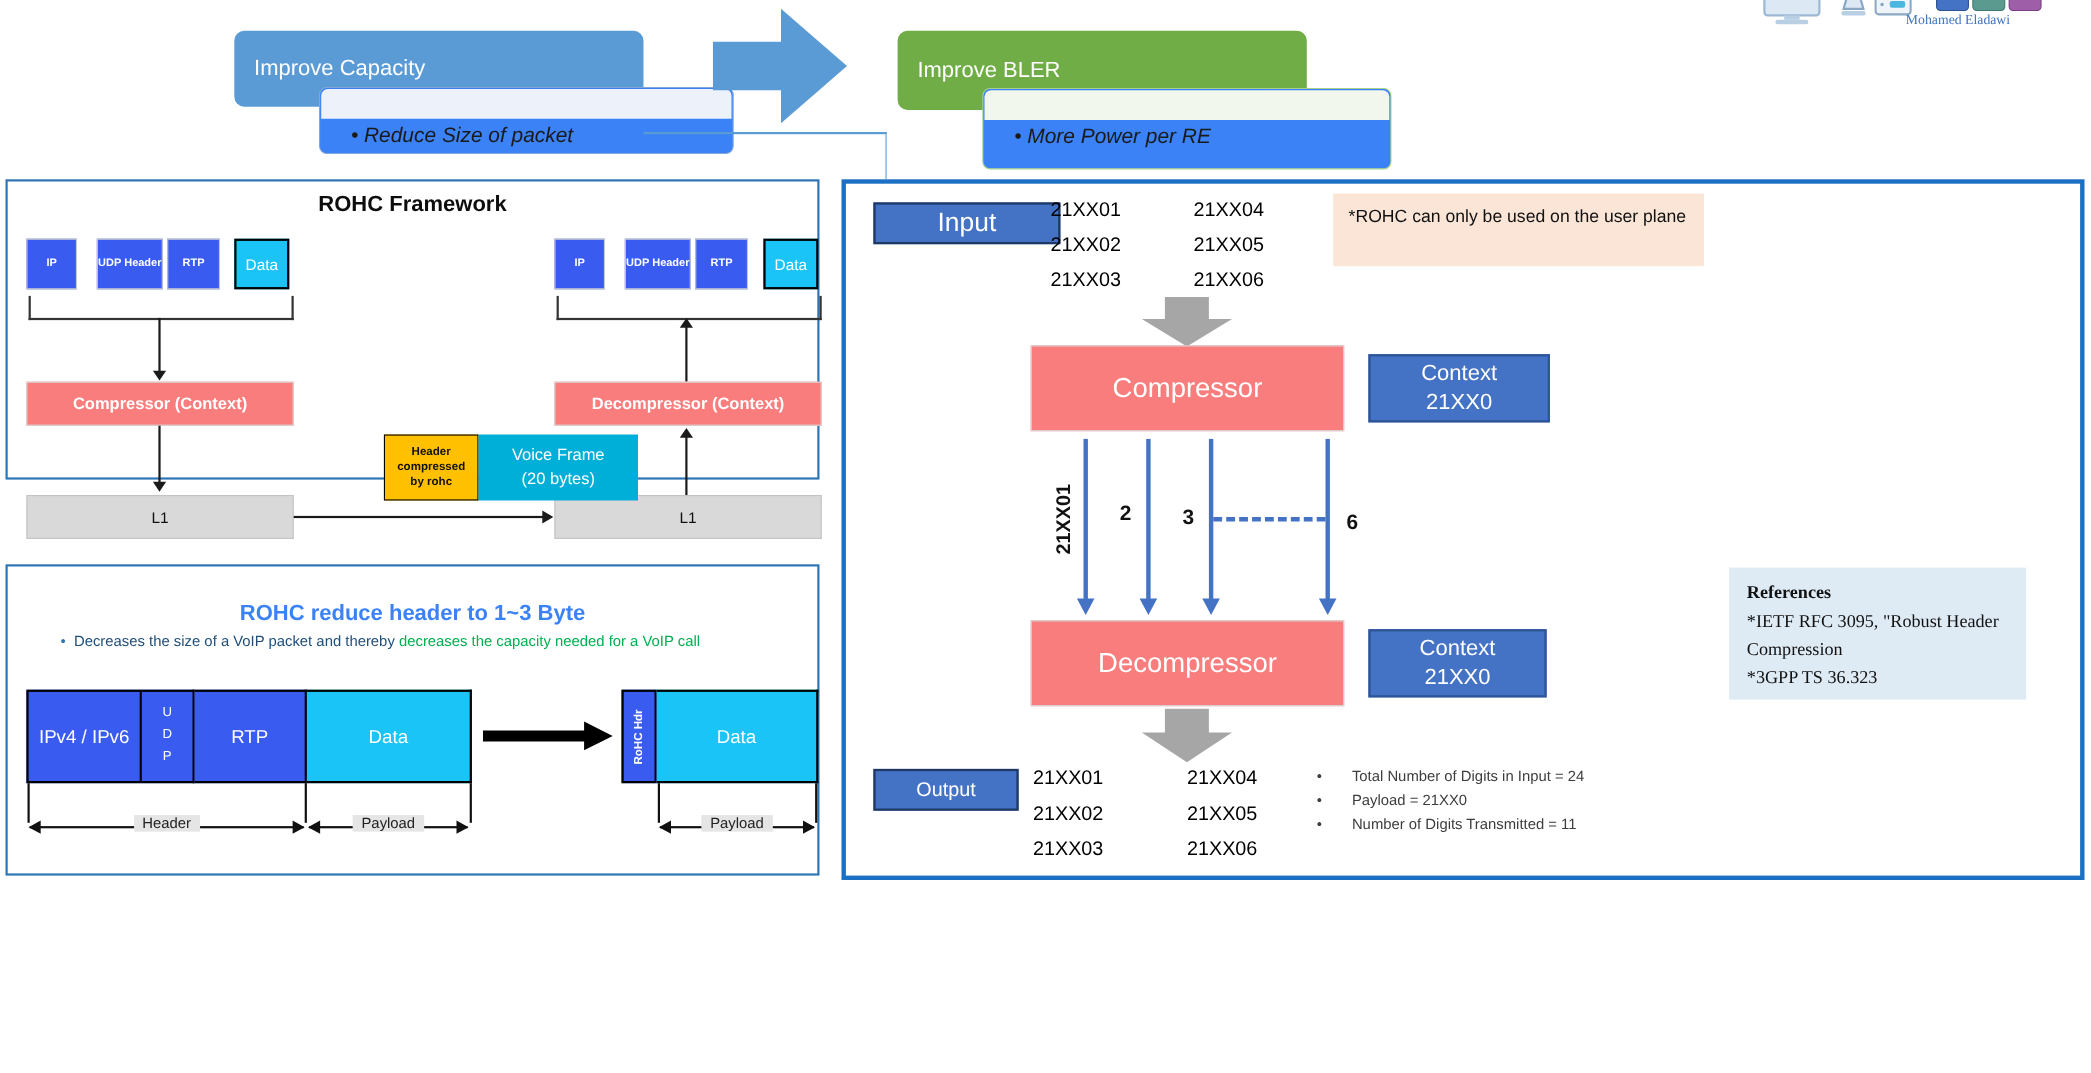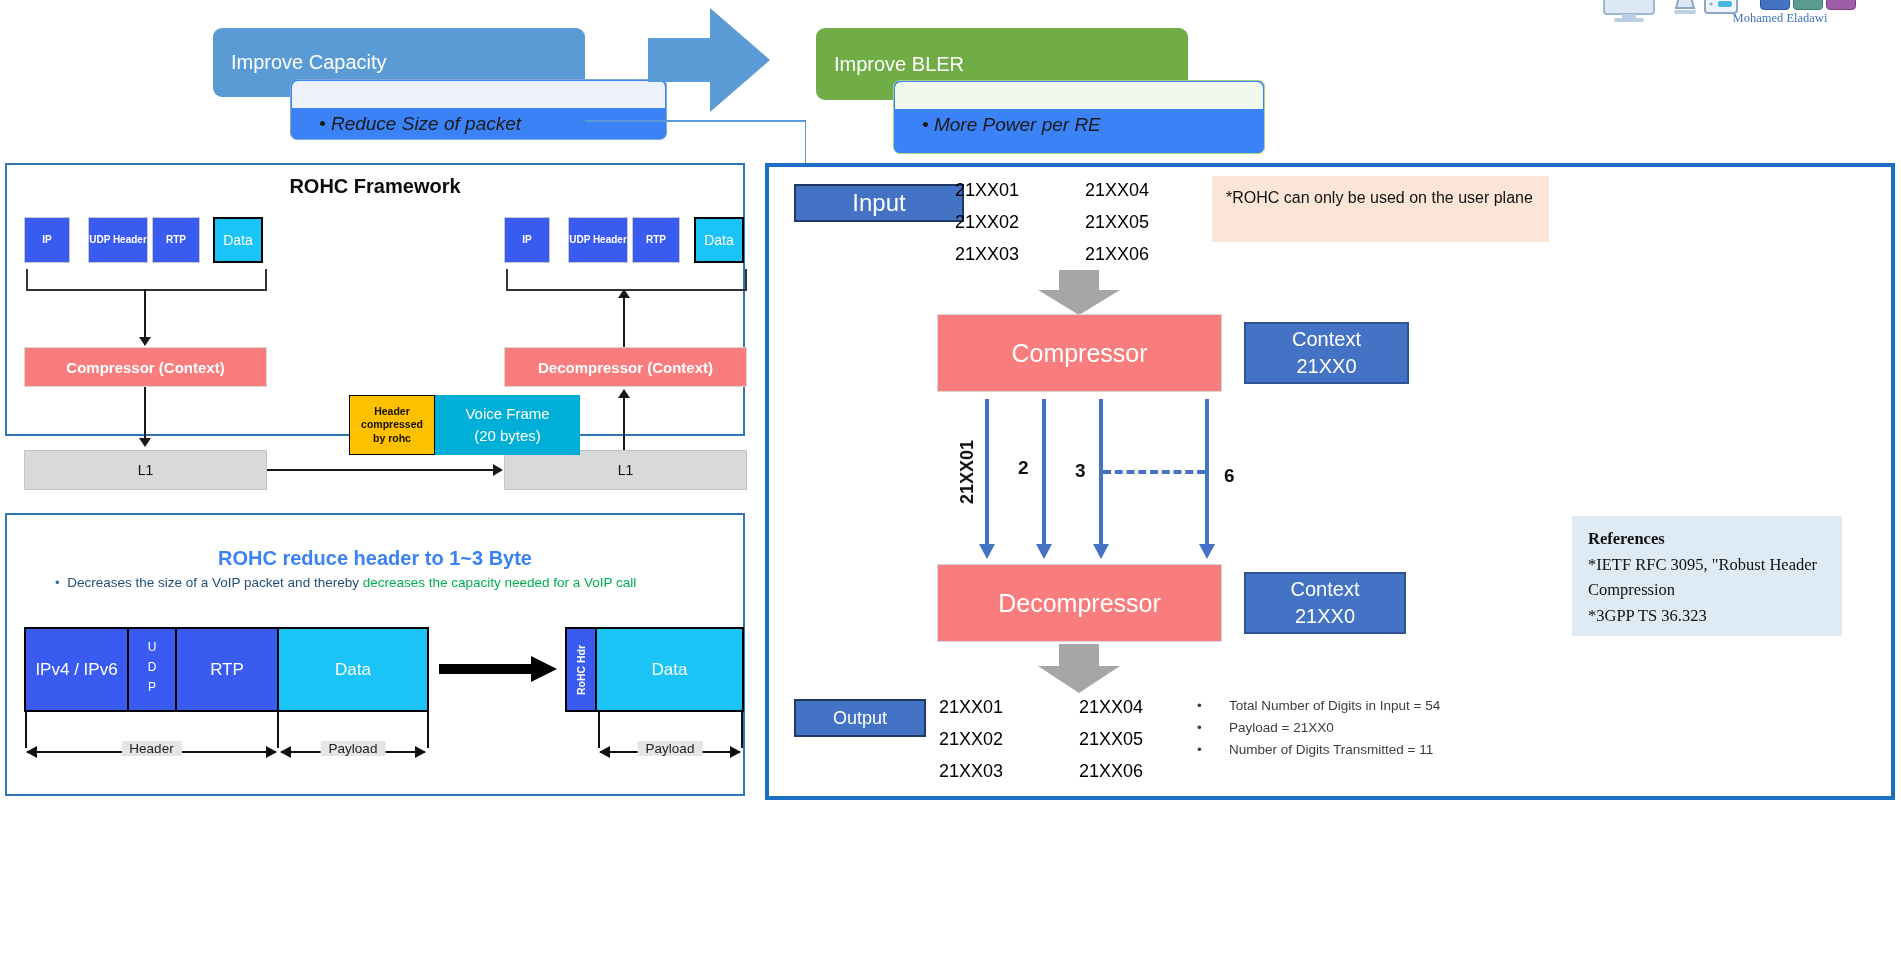--- a/index.html
+++ b/index.html
@@ -287,19 +287,19 @@
       <div>21XX02</div>
       <div>21XX03</div>
     </div>
     <div class="abs numcol" style="left:310px;top:530px;">
       <div>21XX04</div>
       <div>21XX05</div>
       <div>21XX06</div>
     </div>
 
     <div class="sum" style="left:420px;top:528px;width:370px;">
-      <div class="srow"><span class="blt"></span><span>Total Number of Digits in Input = 54</span></div>
+      <div class="srow"><span class="blt"></span><span>Total Number of Digits in Input = 24</span></div>
       <div class="srow"><span class="blt"></span><span>Payload = 21XX0</span></div>
       <div class="srow"><span class="blt"></span><span>Number of Digits Transmitted = 11</span></div>
     </div>
   </div>
 
 </div>
 
 </body></html>

